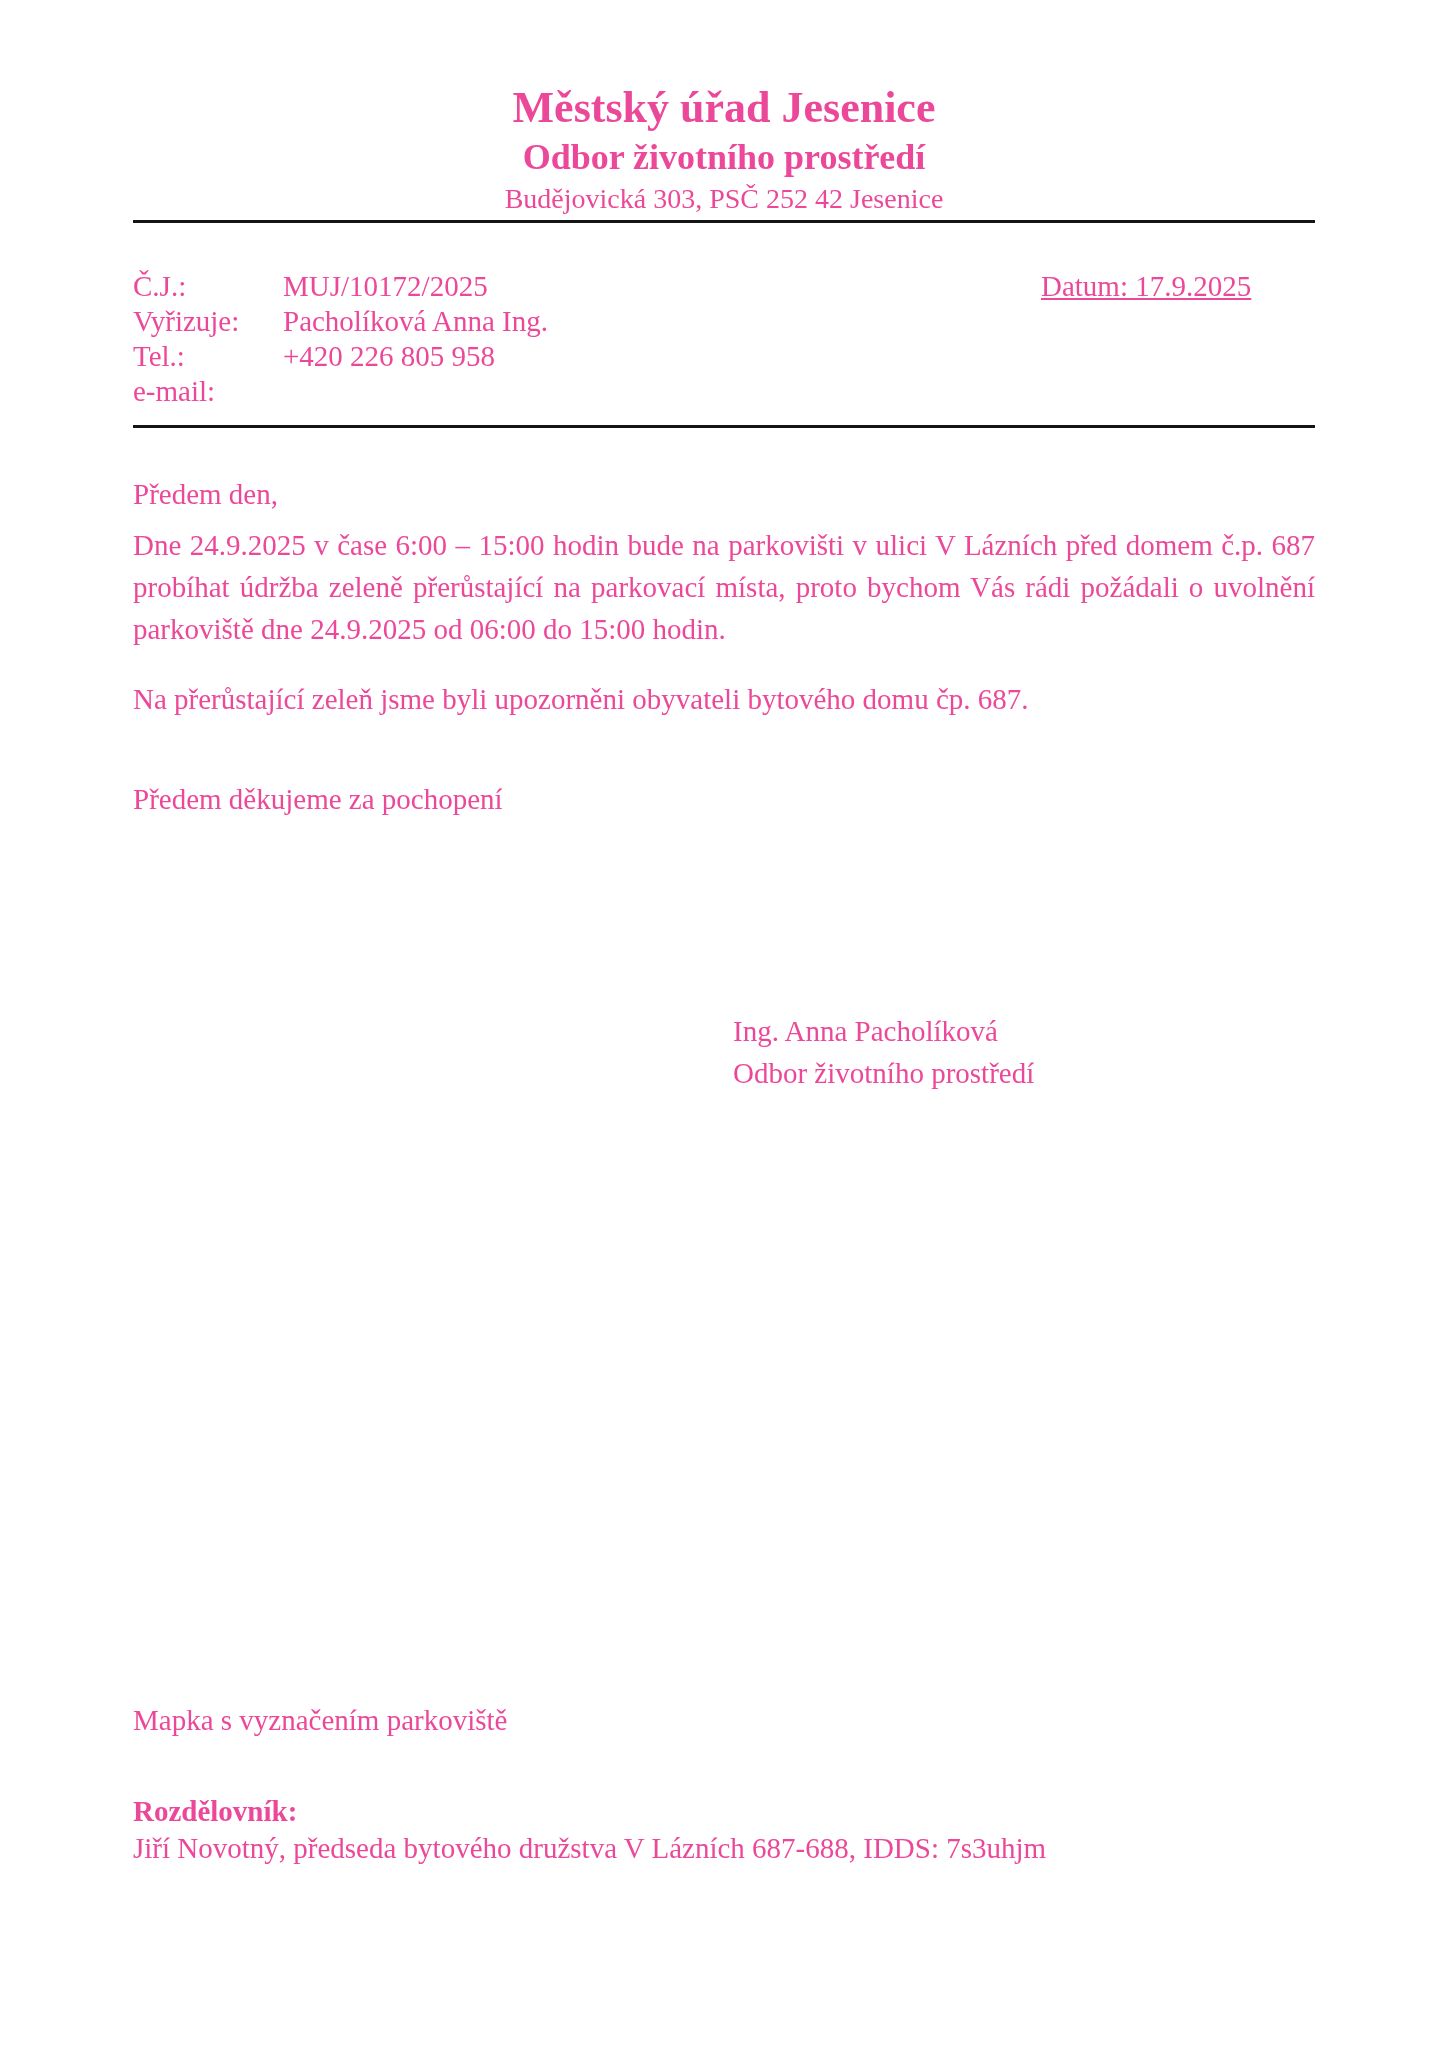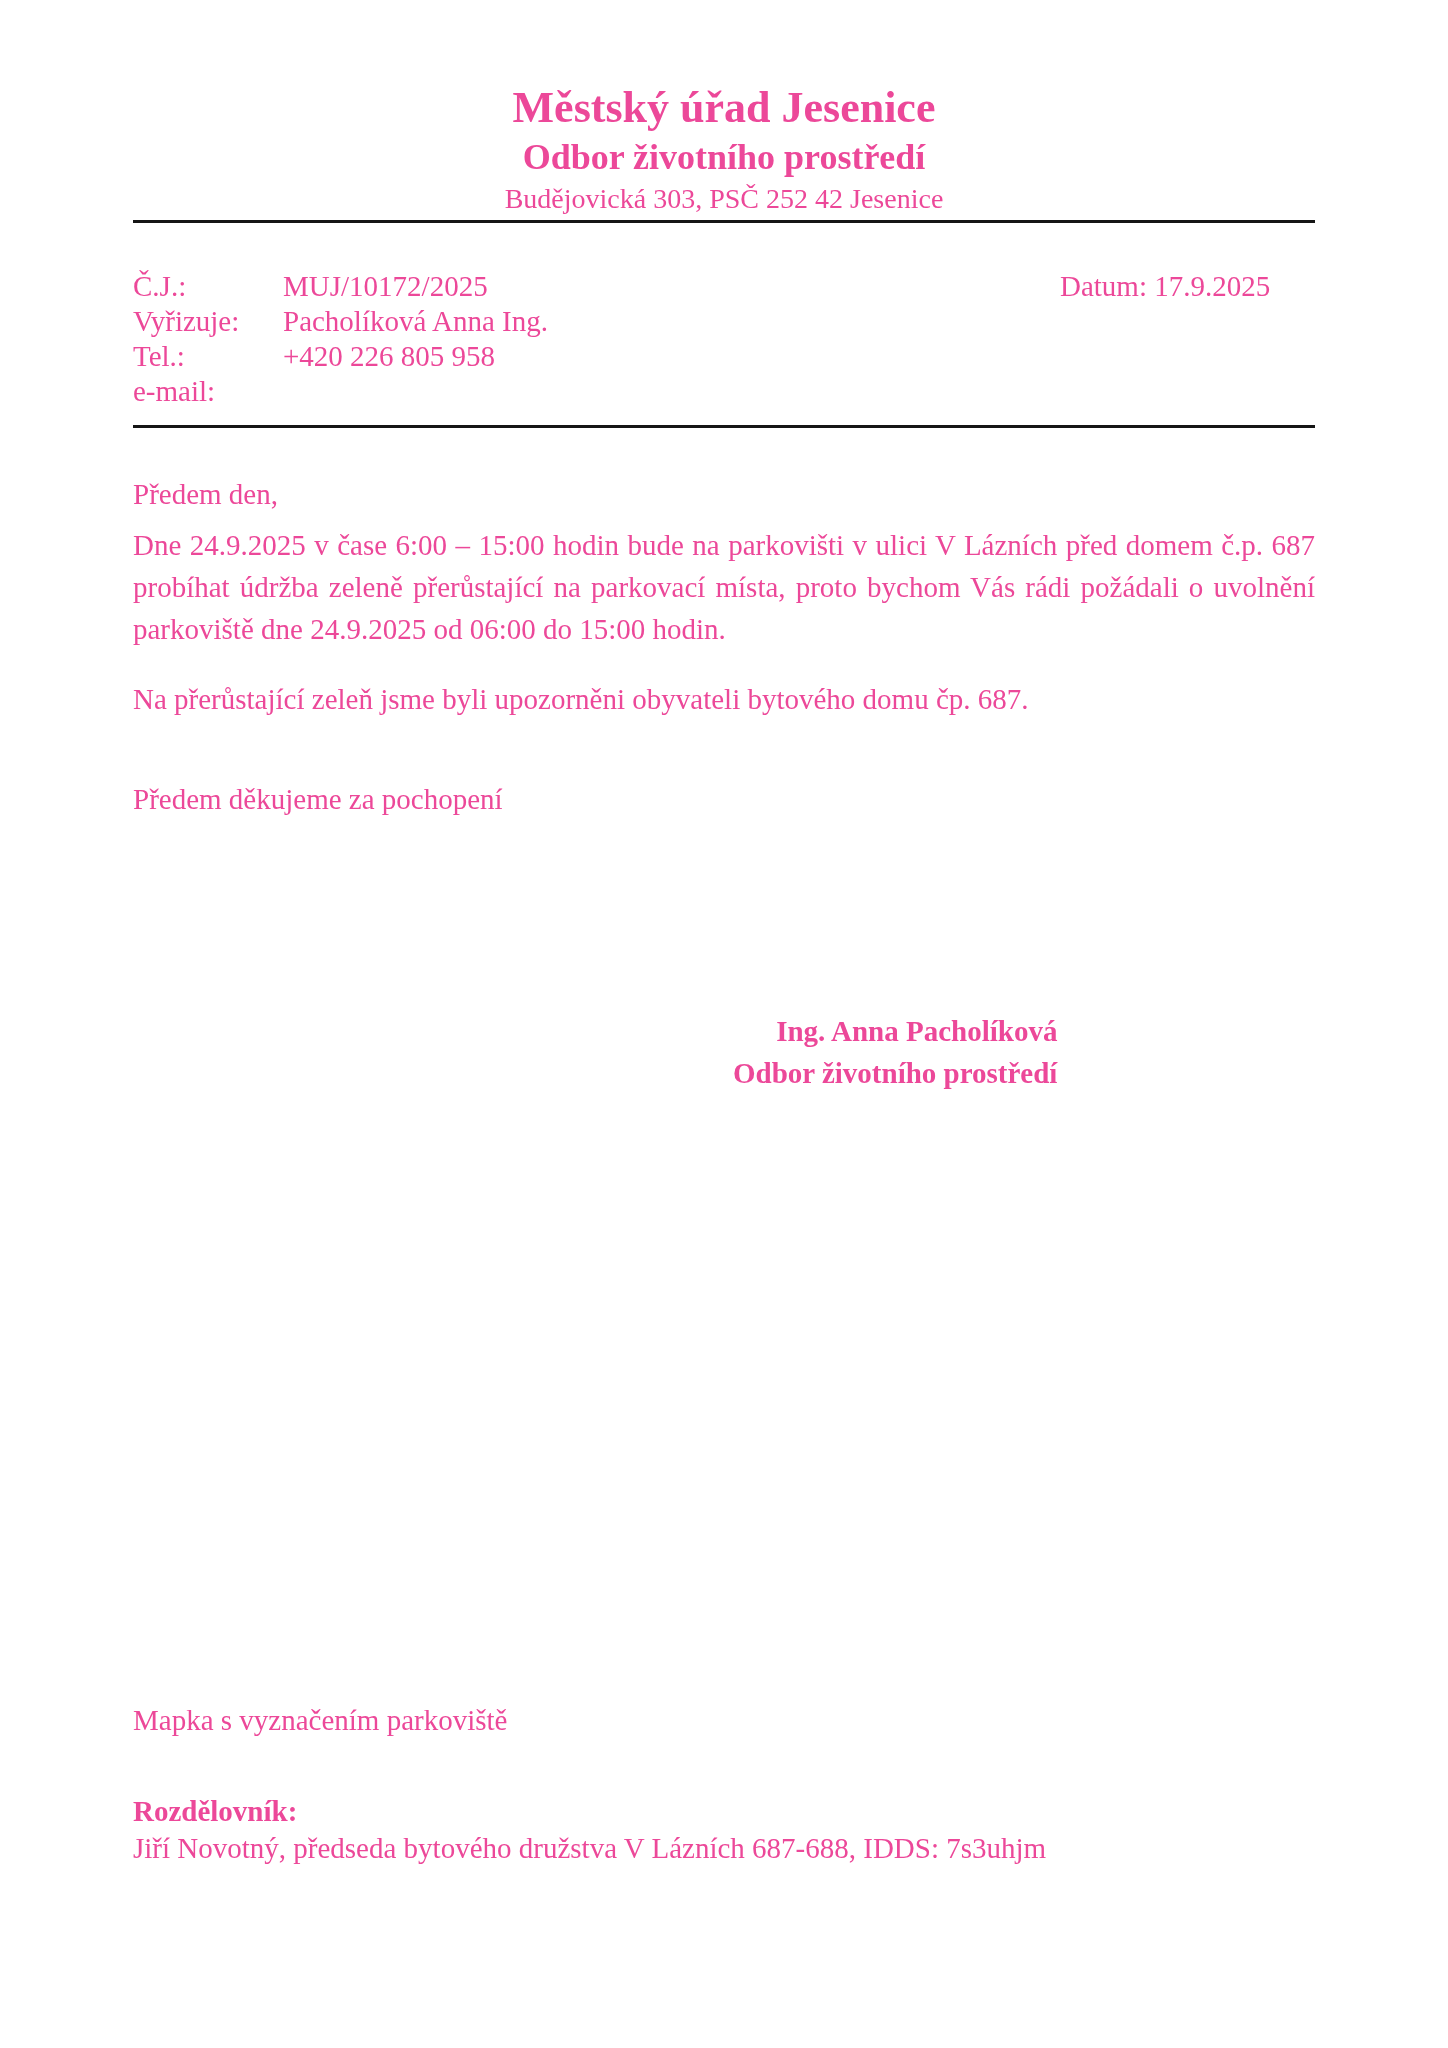--- a/index.html
+++ b/index.html
@@ -43,45 +43,45 @@
   
   .meta {
     position: relative;
     margin-top: 46px;
   }
   .meta-row { display: flex; line-height: 35px; }
   .meta-label { width: 150px; flex: 0 0 150px; }
   .meta-value { flex: 1; }
   .meta-date {
     position: absolute;
-    left: 927px;
+    left: 908px;
     top: 0;
     line-height: 35px;
     white-space: nowrap;
+    text-decoration: underline;
   }
   .rule.mid { margin-top: 16px; }
 
   
   .greeting { margin-top: 46px; line-height: 40px; }
   .para-main {
     margin-top: 10px;
     line-height: 42px;
     text-align: justify;
   }
   .para-note { margin-top: 28px; line-height: 42px; }
   .closing { margin-top: 58px; line-height: 42px; }
 
   
   .signature-wrap { margin-top: 190px; }
   .signature {
     display: inline-block;
     margin-left: 600px;
-    text-align: right;
+    text-align: left;
     line-height: 42px;
-    font-weight: bold;
   }
 
   
   .attachment { margin-top: 608px; line-height: 37px; }
   .distribution { margin-top: 54px; line-height: 37px; }
   .block-label { font-weight: bold; }
 </style>
 </head>
 <body>
 

